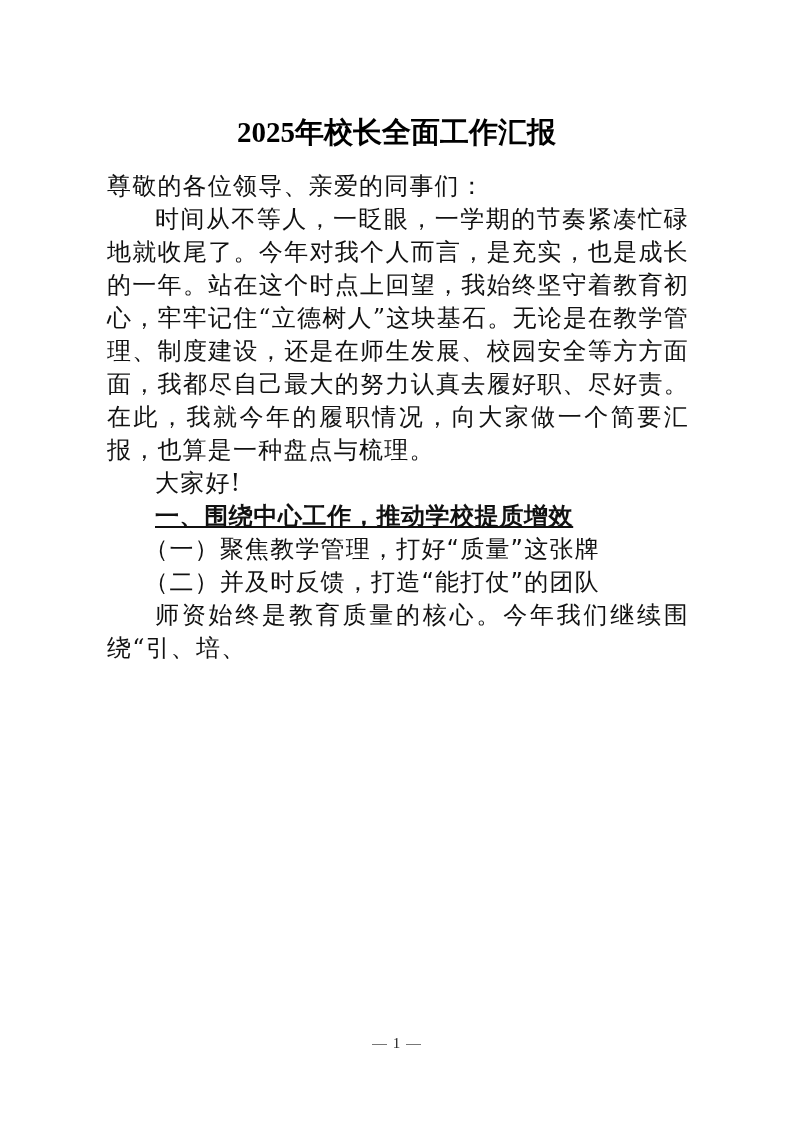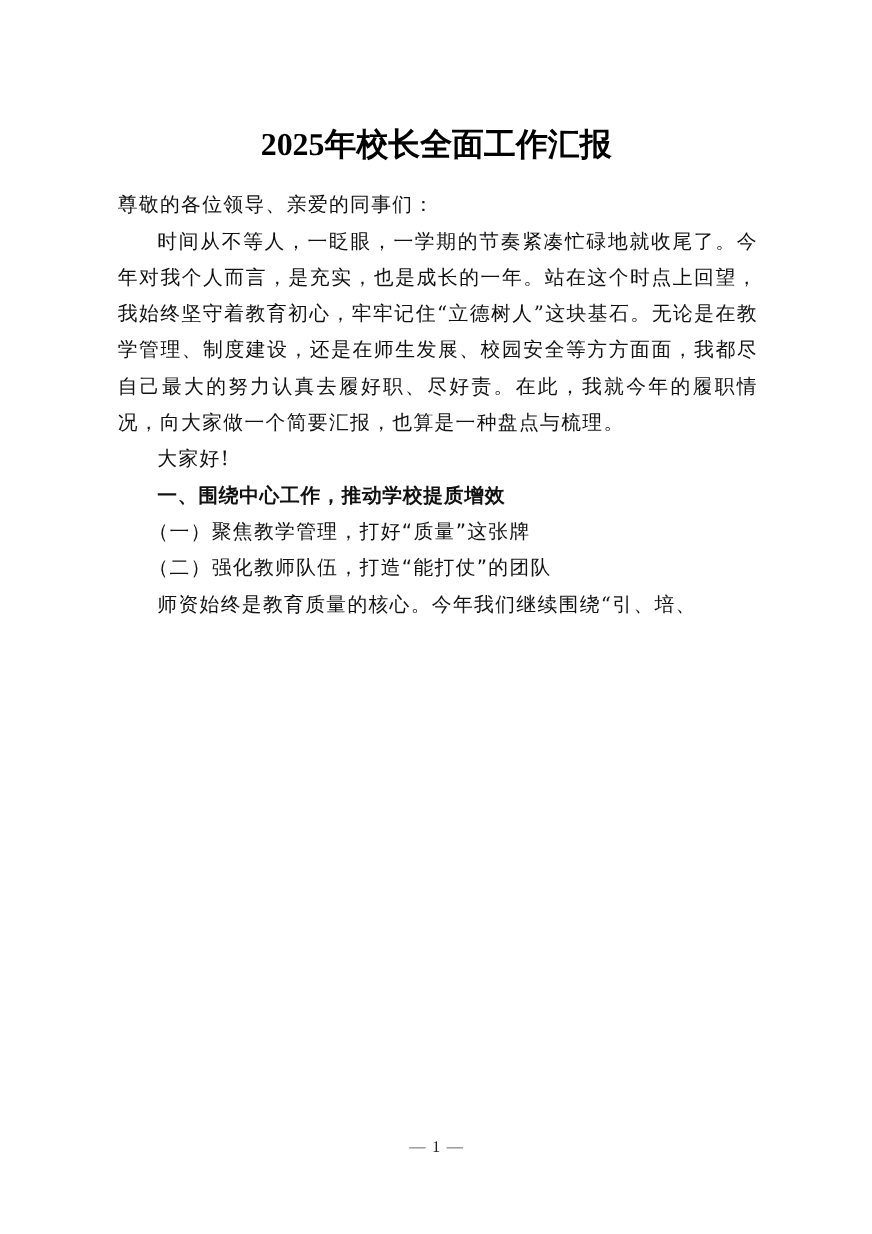--- a/index.html
+++ b/index.html
@@ -30,37 +30,38 @@
       font-size: 29px;
       line-height: 40px;
       letter-spacing: 0px;
       color: #000;
     }
     .body-text {
       position: absolute;
       left: 107px;
       top: 170px;
       width: 582px;
-      font-size: 18px;
+      font-size: 24px;
       line-height: 33px;
       text-align: justify;
       text-justify: inter-character;
       letter-spacing: 1.2px;
     }
     .p {
       margin: 0;
       text-indent: 2em;
     }
     .p.no-indent { text-indent: 0; }
     .h1 {
       margin: 0;
       text-indent: 2em;
       font-family: "DejaVu Sans", "Liberation Sans", sans-serif;
       font-weight: bold;
       letter-spacing: 0.6px;
+      text-decoration: underline;
     }
     .h2 {
       margin: 0;
       text-indent: 1.55em;
       font-family: "DejaVu Sans", "Liberation Sans", sans-serif;
       font-weight: normal;
       letter-spacing: 1.2px;
     }
     .page-number {
       position: absolute;
@@ -84,20 +85,20 @@
 
 <div class="page">
   <div class="title">2025年校长全面工作汇报</div>
 
   <div class="body-text">
     <p class="p no-indent">尊敬的各位领导、亲爱的同事们：</p>
     <p class="p">时间从不等人，一眨眼，一学期的节奏紧凑忙碌地就收尾了。今年对我个人而言，是充实，也是成长的一年。站在这个时点上回望，我始终坚守着教育初心，牢牢记住“立德树人”这块基石。无论是在教学管理、制度建设，还是在师生发展、校园安全等方方面面，我都尽自己最大的努力认真去履好职、尽好责。在此，我就今年的履职情况，向大家做一个简要汇报，也算是一种盘点与梳理。</p>
     <p class="p">大家好!</p>
     <p class="h1">一、围绕中心工作，推动学校提质增效</p>
     <p class="h2">（一）聚焦教学管理，打好“质量”这张牌</p>
-    <p class="h2">（二）强化教师队伍，打造“能打仗”的团队</p>
+    <p class="h2">（二）并及时反馈，打造“能打仗”的团队</p>
     <p class="p">师资始终是教育质量的核心。今年我们继续围绕“引、培、</p>
   </div>
 
   <div class="page-number">
     <span class="dash"></span><span>1</span><span class="dash"></span>
   </div>
 </div>
 
 </body></html>

